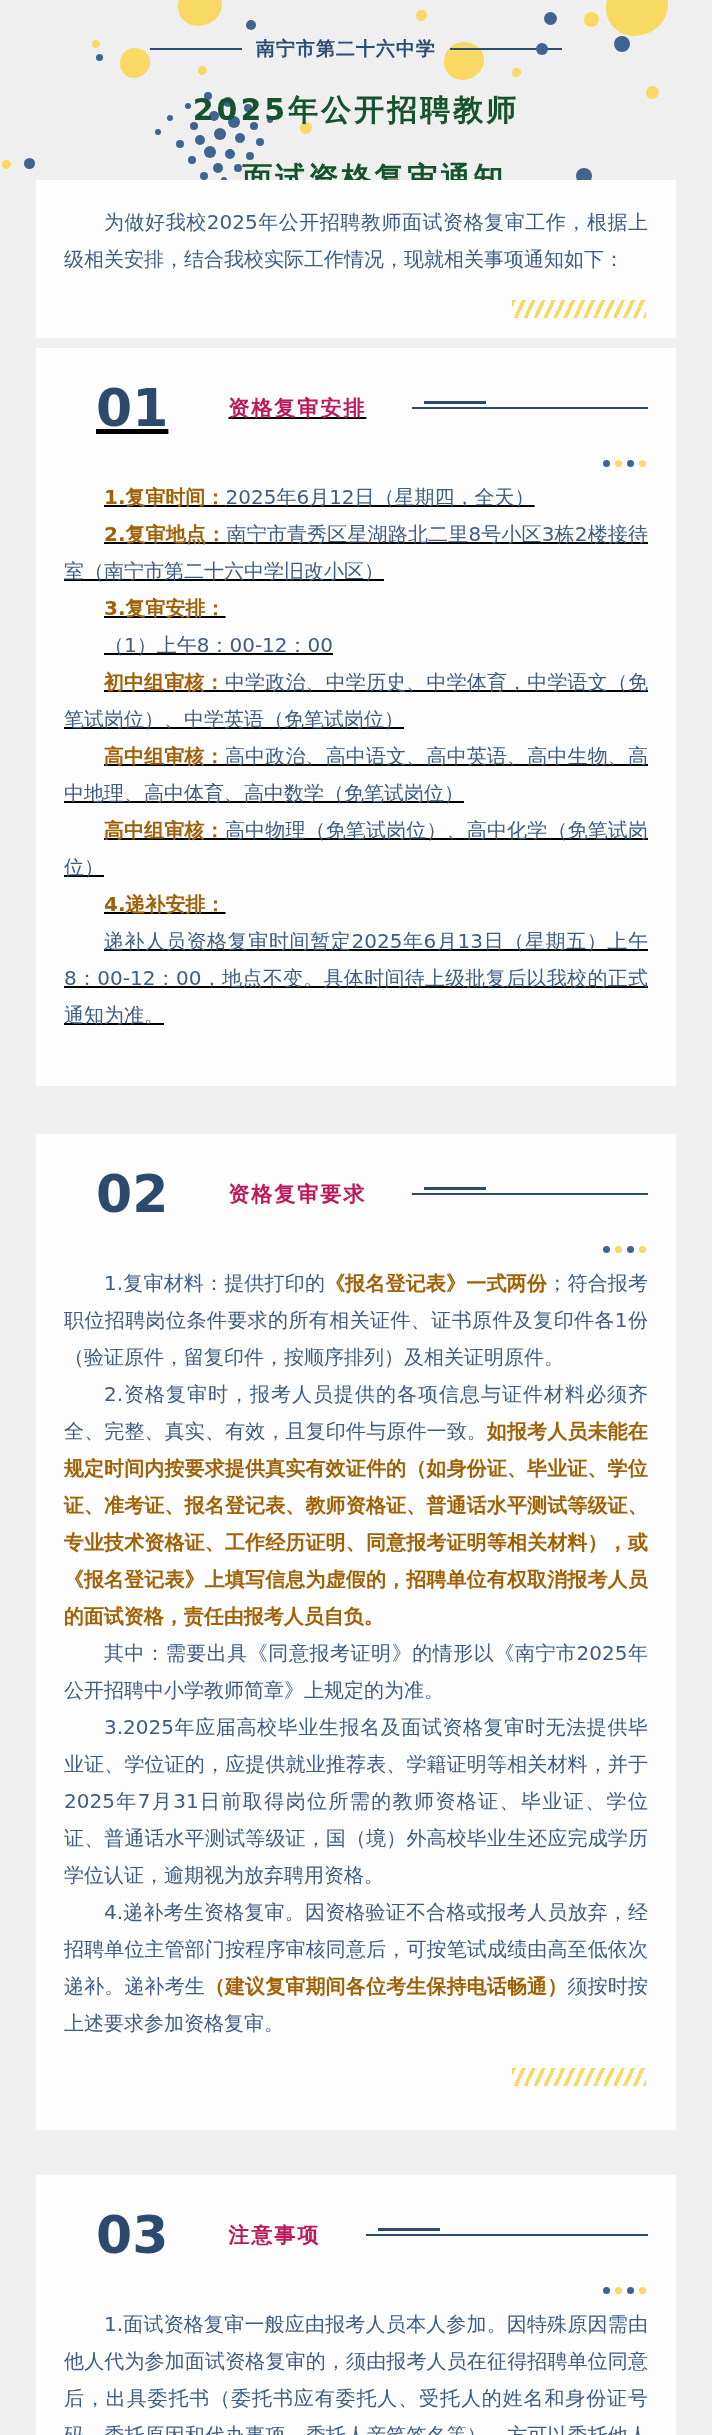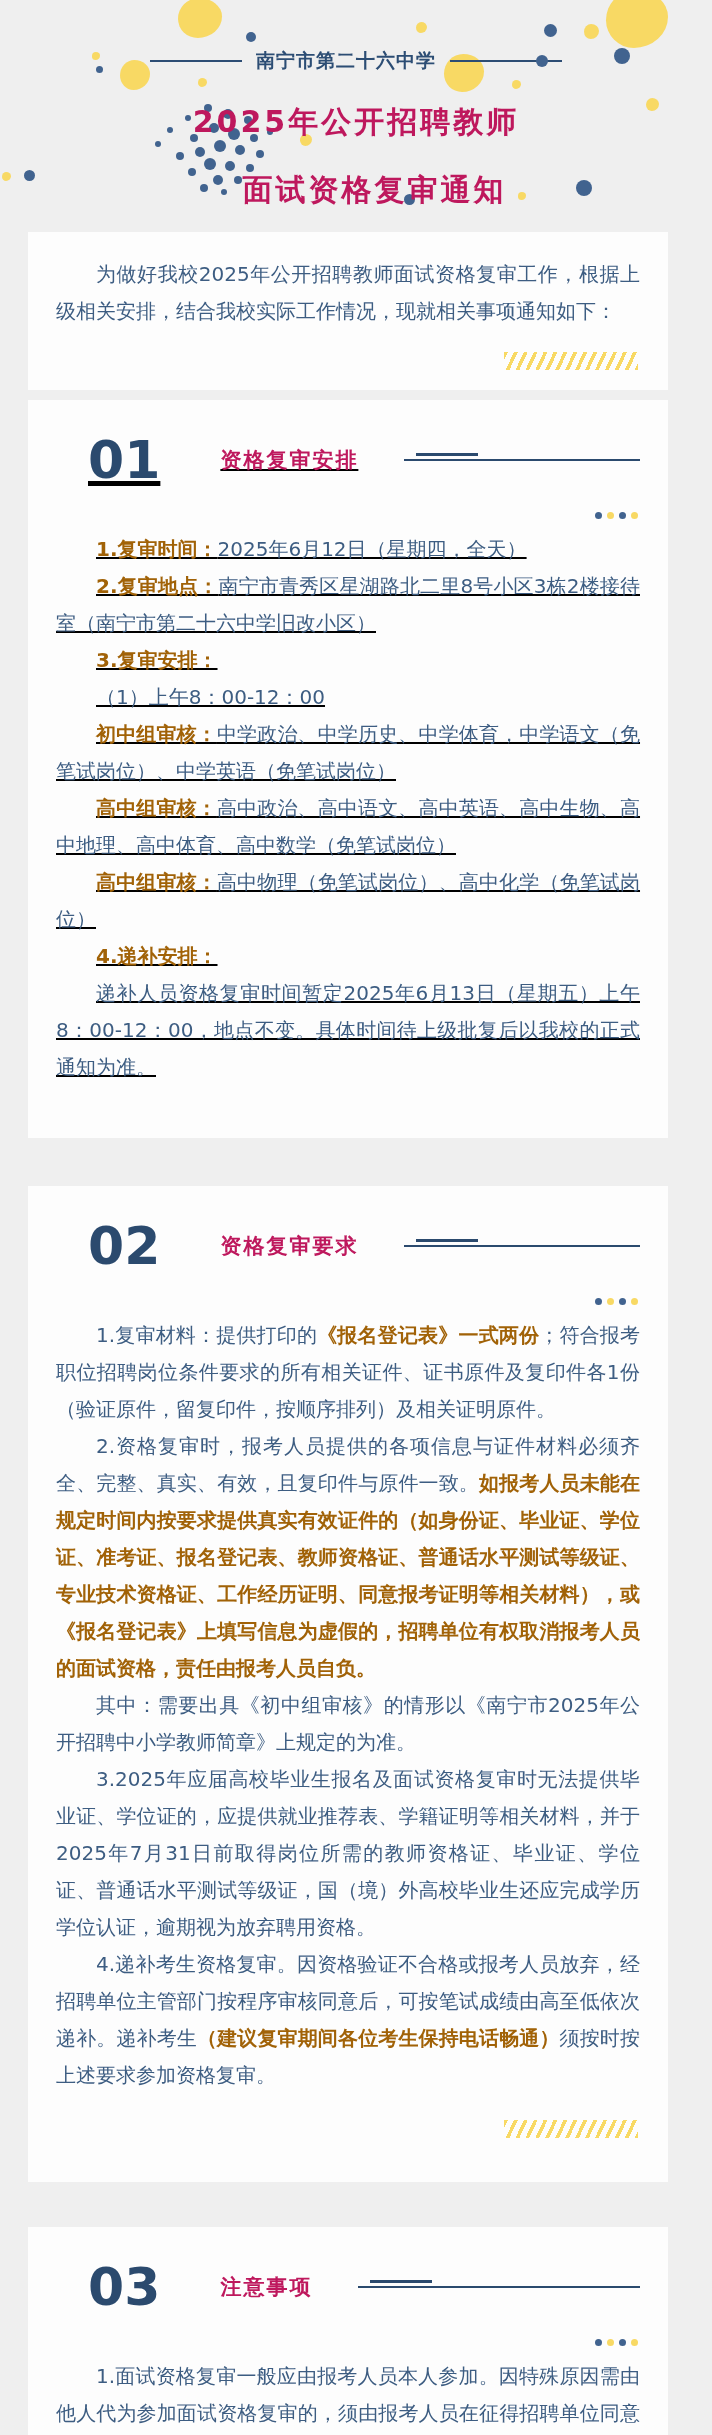--- a/index.html
+++ b/index.html
@@ -3,21 +3,21 @@
 <meta charset="utf-8">
 <style>
   html,body{margin:0;padding:0;background:#e7e8e8;}
   .page{
     width:712px; margin:0 auto; background:#efefef;
     overflow:hidden; position:relative; box-sizing:border-box;
     padding-bottom:76px;
     font-family:"DejaVu Sans","Liberation Sans",sans-serif;
   }
   
-  .header{position:relative; height:220px;margin-top:12px;}
+  .header{position:relative; height:180px;}
   .decor{position:absolute; border-radius:50%;}
   .decor.yellow{background:#f8d964; border-radius:48% 52% 55% 45% / 52% 46% 54% 48%;}
   .decor.blue{background:#41638f;}
   .cluster{position:absolute; left:130px; top:92px; z-index:0;}
   .school-row{
     position:relative; z-index:1; display:flex; align-items:center;
     justify-content:center; padding-top:36px;
   }
   .school-name{
     font-size:19px; font-weight:bold; color:#2c4d74;
@@ -25,27 +25,27 @@
   }
   .hline{height:2px; background:#2c4d74; position:relative;}
   .hline.left{width:92px;}
   .hline.right{width:112px;}
   .hline .line-dot{
     position:absolute; right:14px; top:-5px; width:12px; height:12px;
     border-radius:50%; background:#41638f;
   }
   .main-title{
     position:relative; z-index:1; text-align:center; margin:0;
-    font-size:30px; font-weight:bold; color:#be185d; letter-spacing:3px;
+    font-size:30px; font-weight:bold; color:#14532d; letter-spacing:3px;
   }
   .main-title.t1{margin-top:28px;}
   .main-title.t2{margin-top:27px;padding-left:37px;}
   
   .card{
-    width:640px; margin-left:28px; box-sizing:border-box;
+    width:640px; margin-left:36px; box-sizing:border-box;
     background:#fdfdfd; padding:26px 28px 40px;
     position:relative; z-index:1;
   }
   .card.intro{padding:24px 28px 16px;}
   #card1{margin-top:10px; padding-bottom:52px;text-decoration:underline;}
   #card2{margin-top:48px;}
   #card3{margin-top:45px;}
   .sec-head{display:flex; align-items:center; padding:8px 0 0 32px;}
   .sec-num{font-size:52px; font-weight:bold; color:#2b4a6e; line-height:1;}
   .sec-title{
@@ -184,21 +184,21 @@
     </div>
     <div class="dots4">
       <i class="c-blue"></i>
         <i class="c-yellow"></i>
         <i class="c-blue"></i>
         <i class="c-yellow"></i>
     </div>
     <div class="body">
         <p><span>1.复审材料：提供打印的</span><span class="b">《报名登记表》一式两份</span><span>；符合报考职位招聘岗位条件要求的所有相关证件、证书原件及复印件各1份（验证原件，留复印件，按顺序排列）及相关证明原件。</span></p>
         <p><span>2.资格复审时，报考人员提供的各项信息与证件材料必须齐全、完整、真实、有效，且复印件与原件一致。</span><span class="b">如报考人员未能在规定时间内按要求提供真实有效证件的（如身份证、毕业证、学位证、准考证、报名登记表、教师资格证、普通话水平测试等级证、专业技术资格证、工作经历证明、同意报考证明等相关材料），或《报名登记表》上填写信息为虚假的，招聘单位有权取消报考人员的面试资格，责任由报考人员自负。</span></p>
-        <p><span>其中：需要出具《初中组审核》的情形以《南宁市2025年公开招聘中小学教师简章》上规定的为准。</span></p>
+        <p><span>其中：需要出具《同意报考证明》的情形以《南宁市2025年公开招聘中小学教师简章》上规定的为准。</span></p>
         <p><span>3.2025年应届高校毕业生报名及面试资格复审时无法提供毕业证、学位证的，应提供就业推荐表、学籍证明等相关材料，并于2025年7月31日前取得岗位所需的教师资格证、毕业证、学位证、普通话水平测试等级证，国（境）外高校毕业生还应完成学历学位认证，逾期视为放弃聘用资格。</span></p>
         <p><span>4.递补考生资格复审。因资格验证不合格或报考人员放弃，经招聘单位主管部门按程序审核同意后，可按笔试成绩由高至低依次递补。递补考生</span><span class="b">（建议复审期间各位考生保持电话畅通）</span><span>须按时按上述要求参加资格复审。</span></p>
       </div>
     <div class="slashes"></div>
   </section>
 
   <section class="card" id="card3">
     <div class="sec-head">
       <span class="sec-num">03</span>
       <span class="sec-title">注意事项</span>

